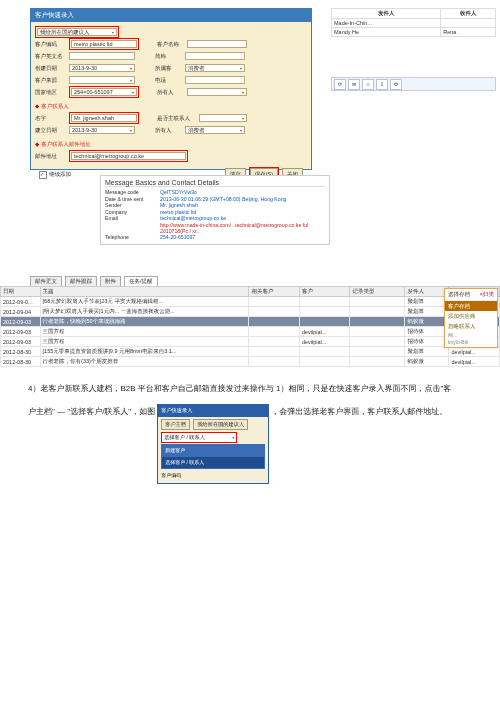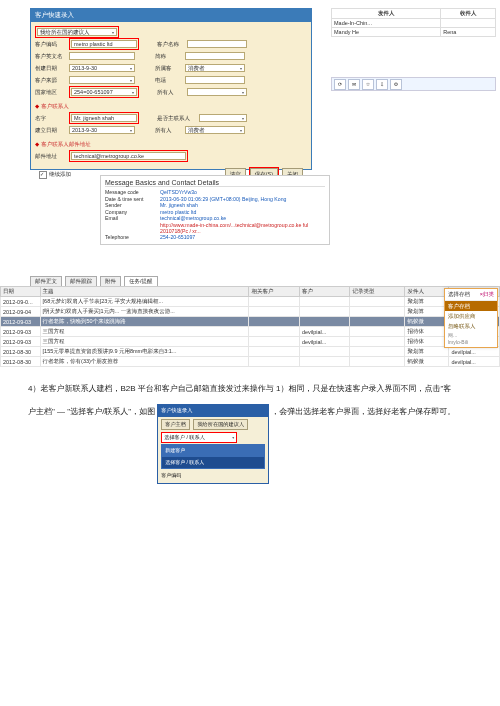--- a/index.html
+++ b/index.html
@@ -380,16 +380,16 @@
           <span class="sd-btn">我给所在国的建议人</span>
           <div class="sd-dd">选择客户 / 联系人</div>
           <div class="sd-opts">
             <div>新建客户</div>
             <div class="sel">选择客户 / 联系人</div>
           </div>
           <div style="font-size:5px;margin-top:2px;">客户编码</div>
         </div>
       </div>
     </span>
-    <span>，会弹出选择老客户界面，选择好老客户保存即可。</span>
+    <span>，会弹出选择老客户界面，客户联系人邮件地址。</span>
   </div>
 
 </div>
 
 </body></html>

